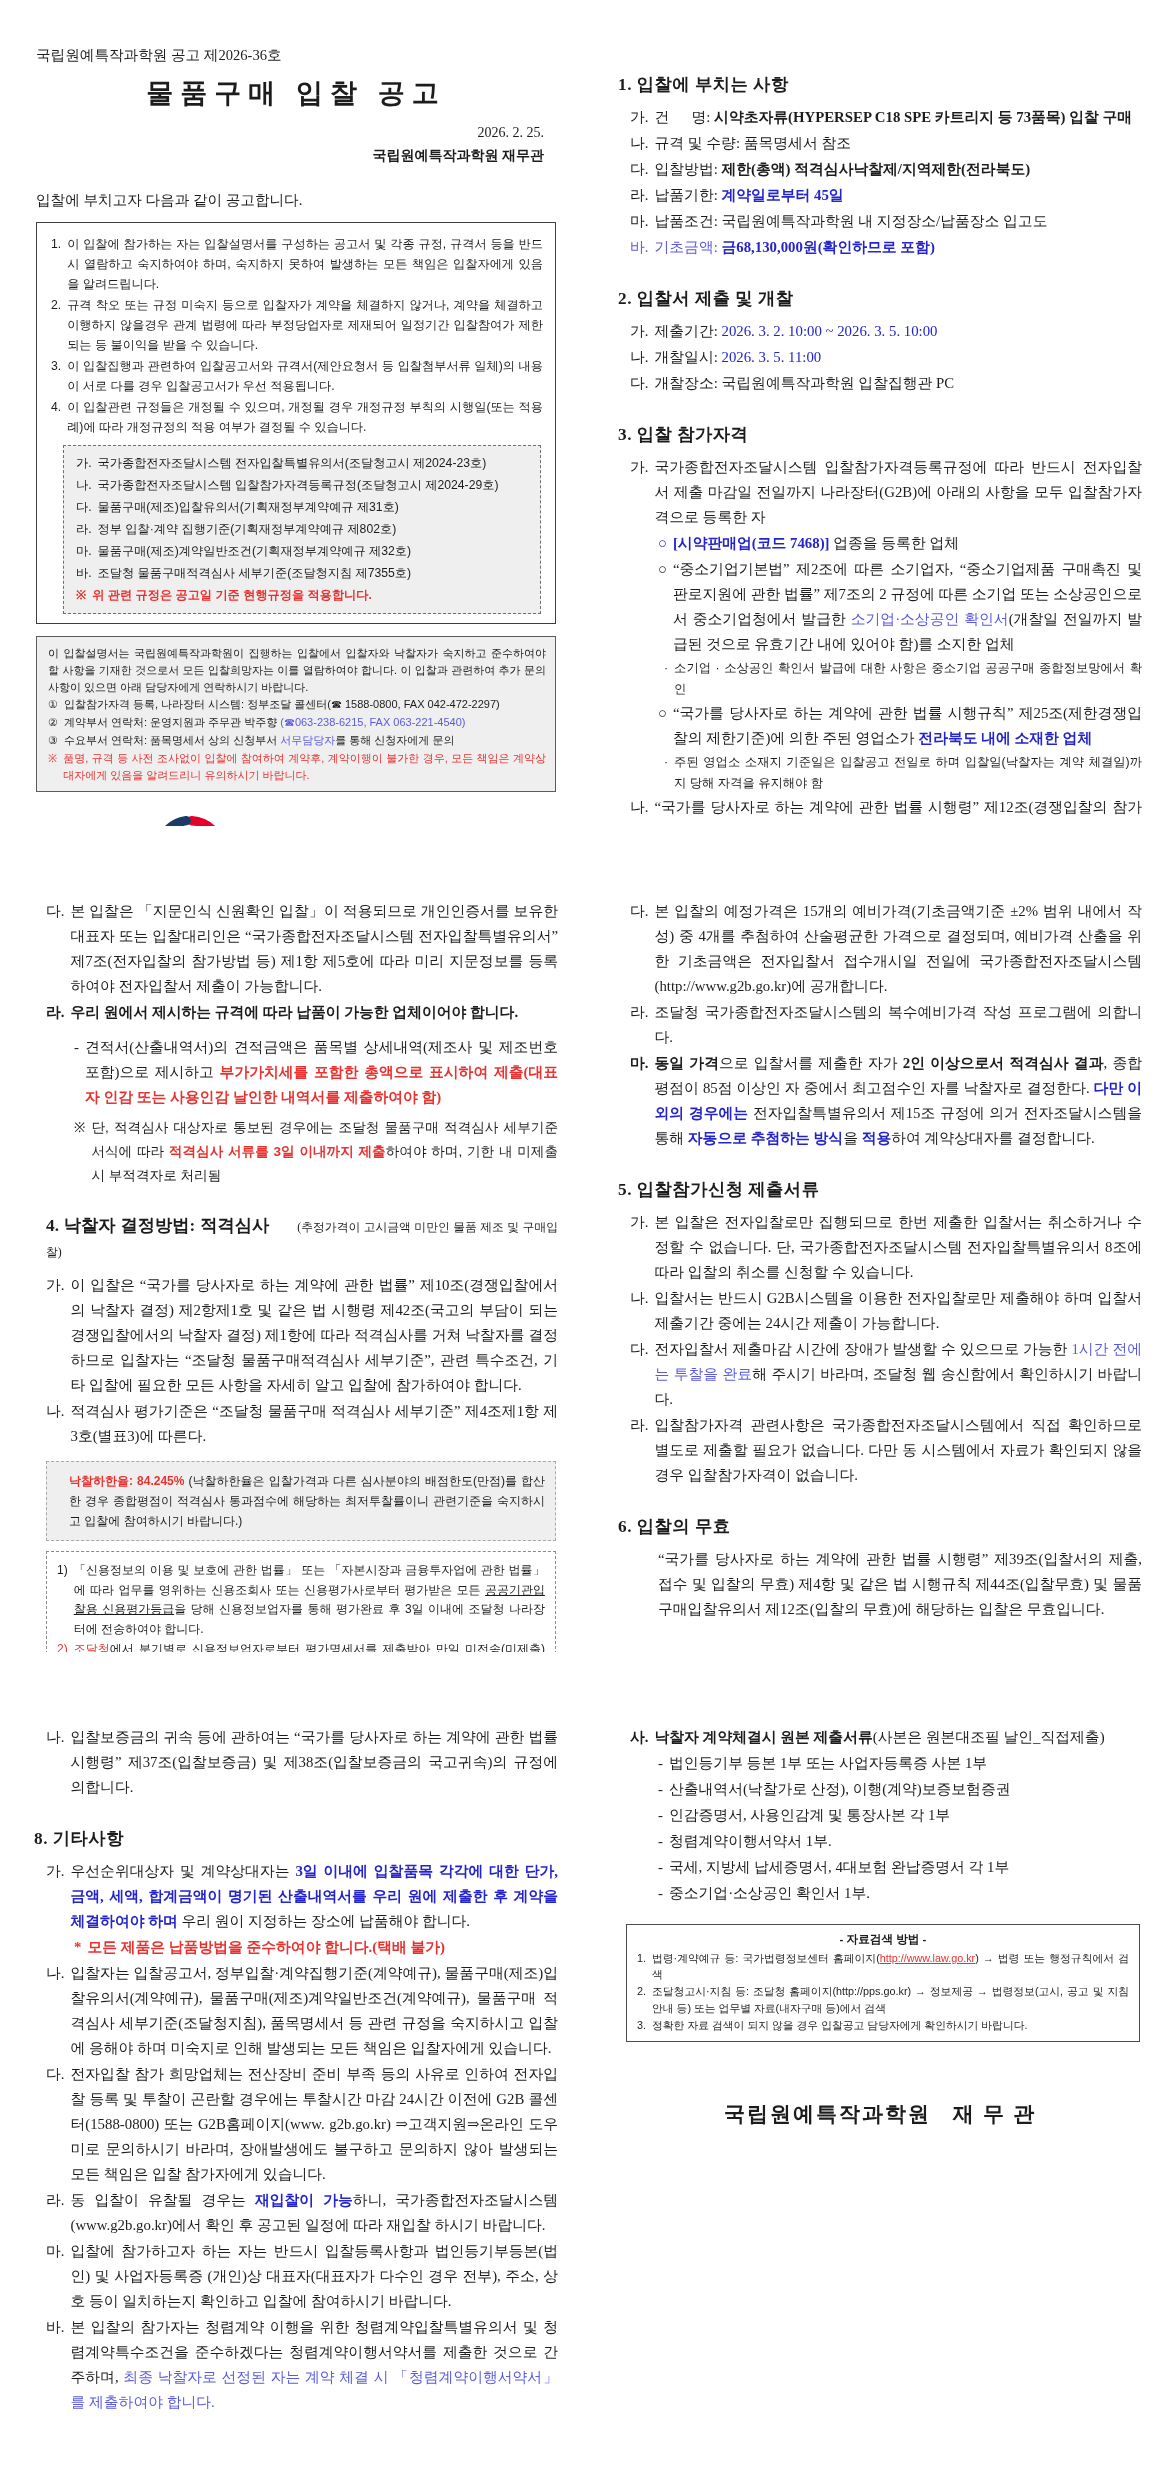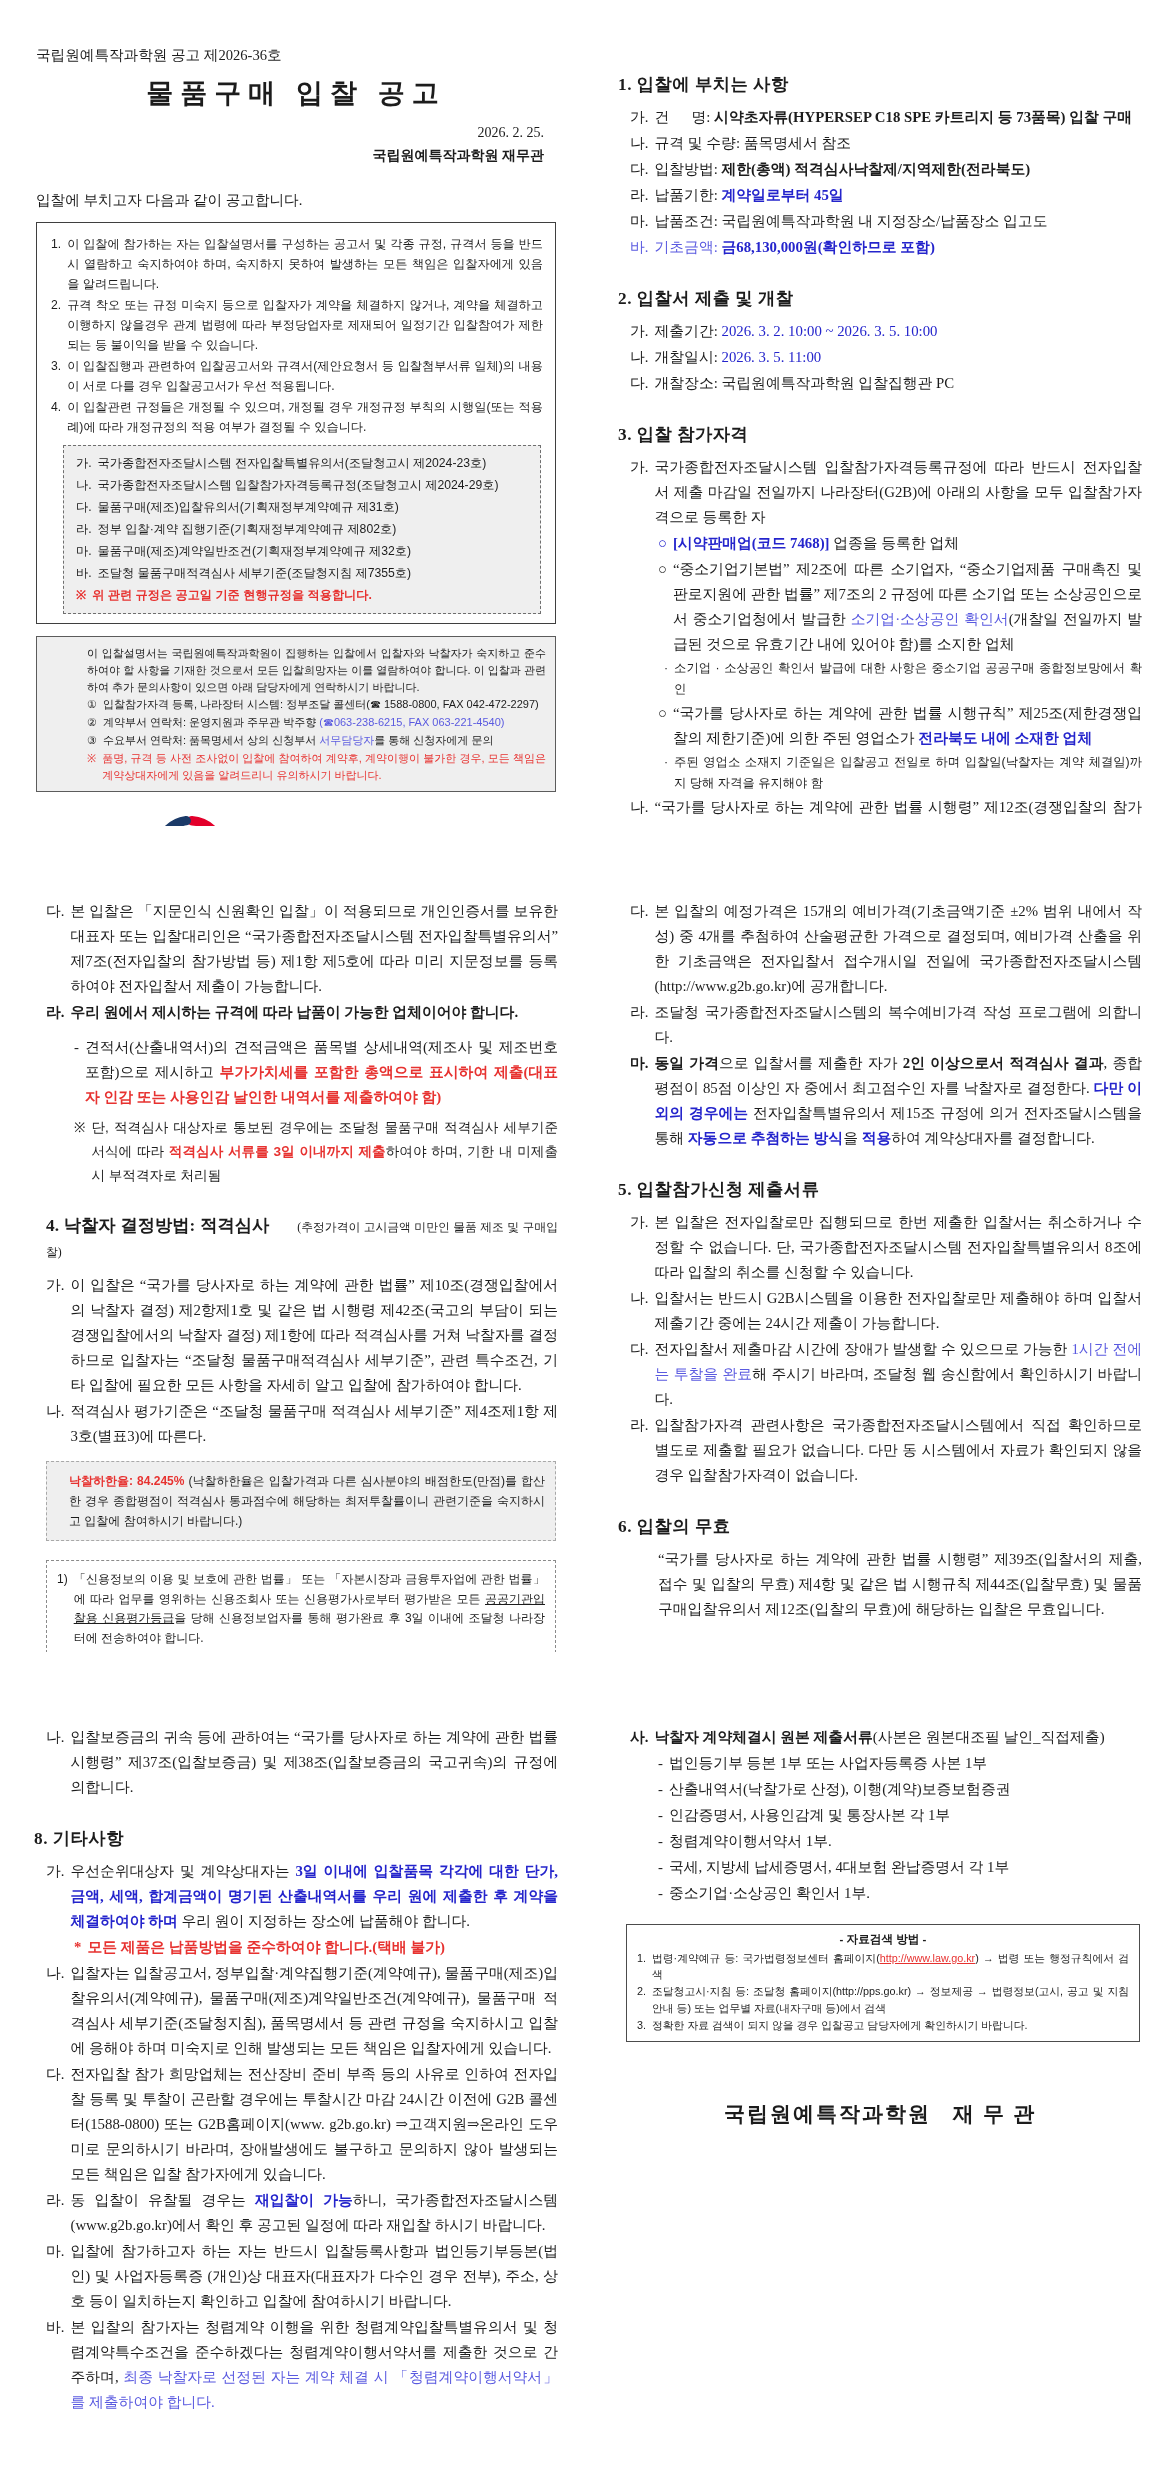--- a/index.html
+++ b/index.html
@@ -62,27 +62,27 @@
   
   .box1{border:1.6px solid #3f3f3f;padding:10px 12px 9px;margin:4px 2px 12px 2px;font-family:"Liberation Sans",sans-serif;}
   .box1 .para{font-size:12.2px;line-height:20px;}
   .box1 .lv1{padding-left:2px;}
   .regbox{border:1px dashed #6f6f6f;background:var(--boxgray);margin:8px 2px 0 14px;padding:6px 10px;}
   .regbox .para{font-size:12.2px;line-height:21px;}
 
   
   .contactbox{border:1px solid #5c5c5c;background:var(--boxgray);padding:7px 9px;margin:0 2px;font-family:"Liberation Sans",sans-serif;}
   .contactbox .para{font-size:11px;line-height:16.8px;}
-  .contactbox .lv1,.contactbox .lv2{padding-left:2px;margin-left:39px;}
+  .contactbox .lv1,.contactbox .lv2{padding-left:2px;}
 
   
   .logo-row{display:flex;align-items:center;gap:15px;margin:22px 0 0 118px;}
 
   
-  .ratebox{border:1px dashed #a8a8a8;background:var(--boxgray);padding:8px 10px;margin:12px 2px 19px 12px;font-family:"Liberation Sans",sans-serif;}
+  .ratebox{border:1px dashed #a8a8a8;background:var(--boxgray);padding:8px 10px;margin:12px 2px 10px 12px;font-family:"Liberation Sans",sans-serif;}
   .ratebox .para{font-size:12px;line-height:20px;}
   .creditbox{border:1px dashed #8a8a8a;background:#fff;padding:8px 10px;margin:2px 2px 0 12px;font-family:"Liberation Sans",sans-serif;}
   .creditbox .para{font-size:12px;line-height:19.5px;}
   .creditbox .lv1{padding-left:0;}
 
   
   .searchbox{border:1.4px solid #4c4c4c;padding:5px 10px 7px;margin:18px 2px 0 8px;font-family:"Liberation Sans",sans-serif;}
   .searchbox-title{text-align:center;font-size:11.6px;font-weight:bold;margin:2px 0 3px;}
   .searchbox .para{font-size:10.8px;line-height:16.2px;}
   .searchbox .lv1{padding-left:0;}

